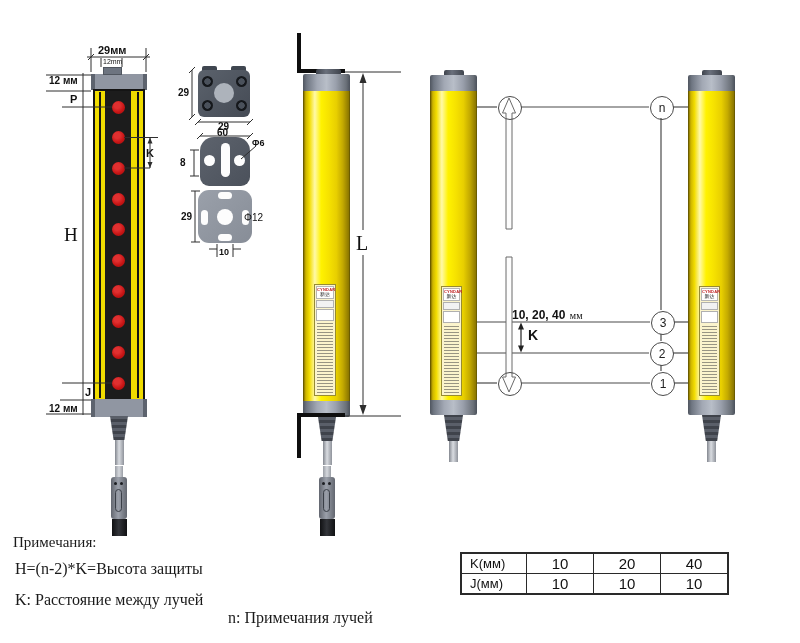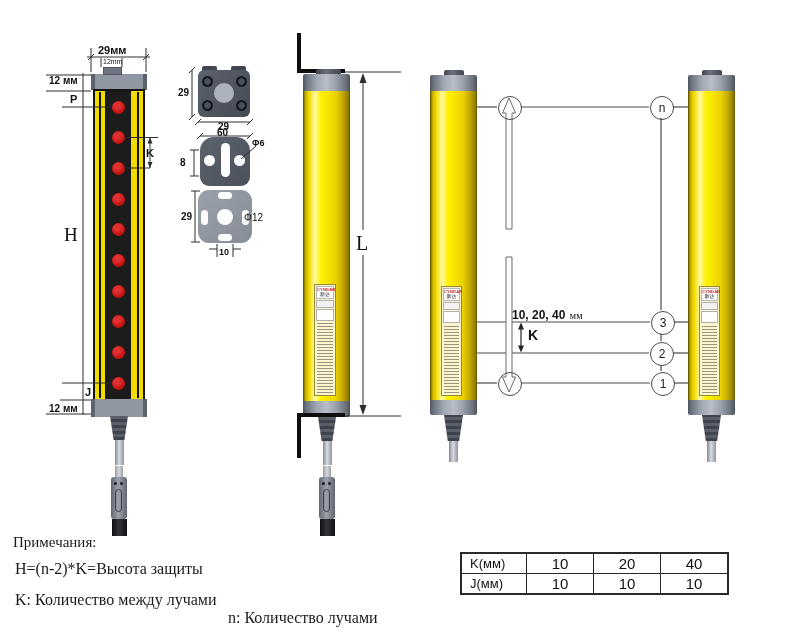--- a/index.html
+++ b/index.html
@@ -293,22 +293,22 @@
   <div class="bcircle" style="left:498px;top:372px;"></div>
 
   <div class="txt" style="left:512px;top:305px;">
     <span style="font-weight:bold;font-size:12px;">10, 20, 40</span>
     <span class="serif" style="font-size:10px;">мм</span>
   </div>
   <div class="txt" style="left:528px;top:327px;font-weight:bold;font-size:14px;">K</div>
 
   <div class="note" style="left:13px;top:534px;font-size:15px;">Примечания:</div>
   <div class="note" style="left:15px;top:560px;">H=(n-2)*K=Высота защиты</div>
-  <div class="note" style="left:15px;top:591px;">K: Количество между лучами</div>
-  <div class="note" style="left:228px;top:609px;">n: Количество лучами</div>
+  <div class="note" style="left:15px;top:591px;">K: Расстояние между лучей</div>
+  <div class="note" style="left:228px;top:609px;">n: Примечания лучей</div>
 
   <table id="spec-table">
     <tbody>
         <tr>
       <td class="tlabel">K(мм)</td>
       <td class="tval">10</td>
       <td class="tval">20</td>
       <td class="tval">40</td>
     </tr>
     <tr>

